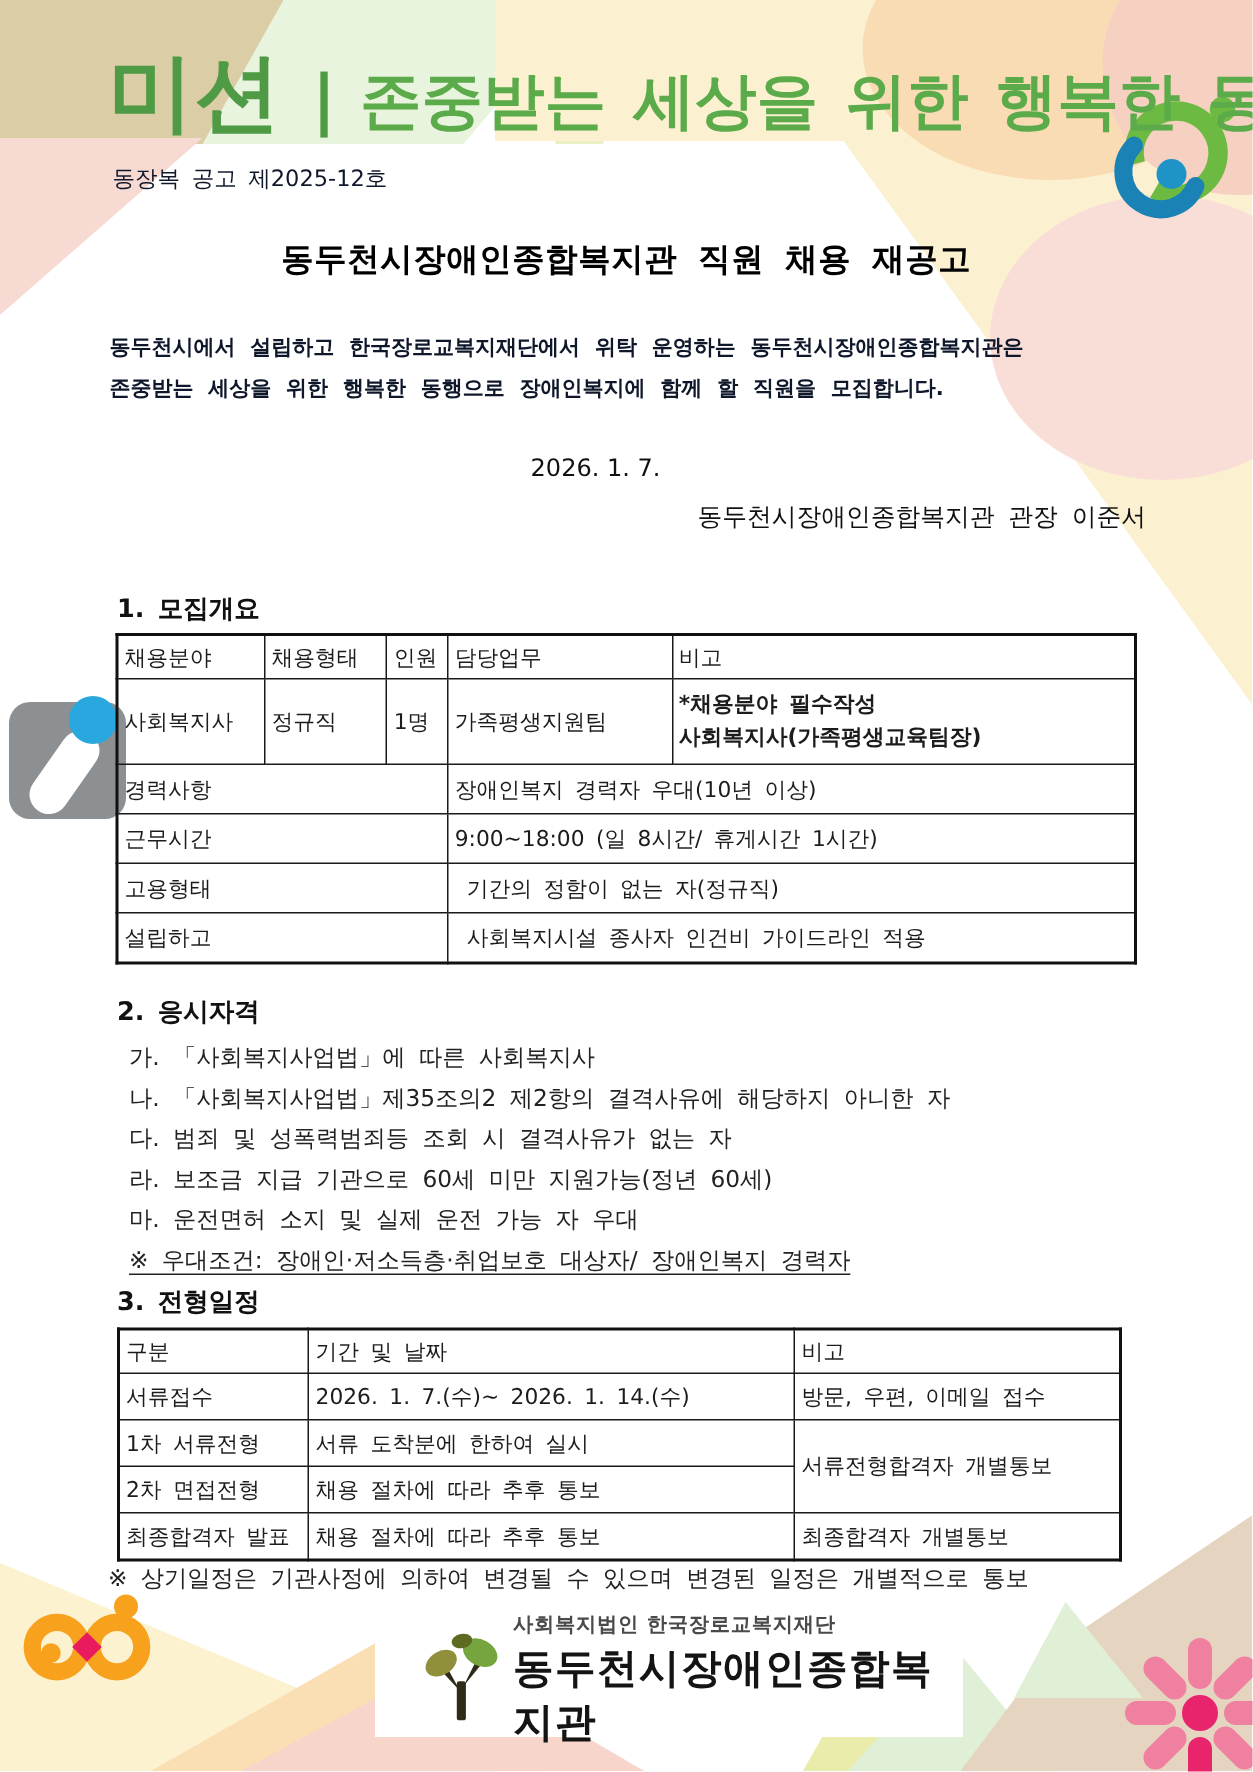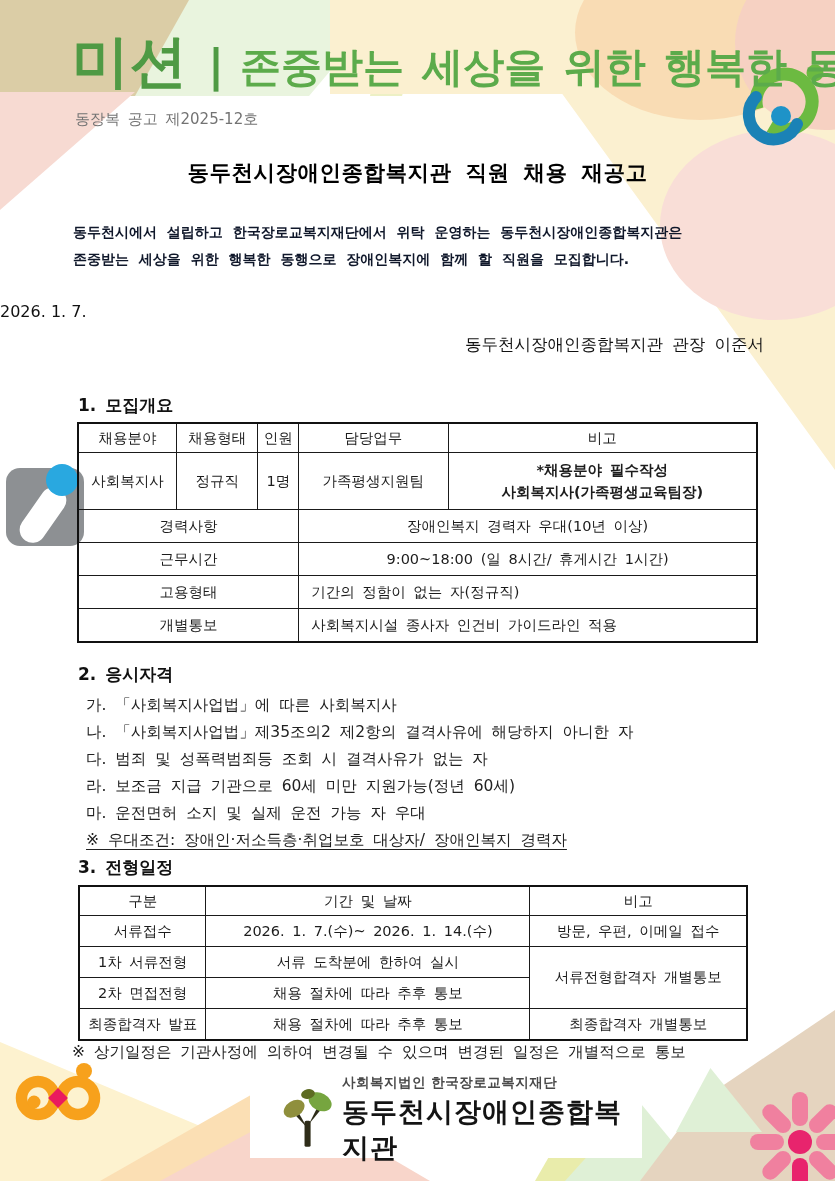--- a/index.html
+++ b/index.html
@@ -48,35 +48,35 @@
     transform:rotate(-55deg);transform-origin:center;}
   .toggle-dot{position:absolute;left:40px;top:-2px;width:32px;height:32px;background:#29a8e0;border-radius:50%;}
   .infinity-icon{left:14px;top:1062px;width:110px;height:60px;z-index:2;}
   .flower-icon{left:744px;top:1086px;width:112px;height:112px;z-index:2;}
   
   .content{position:absolute;inset:0;z-index:3;}
   .mission-row{left:72px;top:24px;display:flex;align-items:baseline;white-space:nowrap;}
   .mission-word{font-size:57px;font-weight:bold;color:#4f9a44;letter-spacing:1px;}
   .mission-sep{font-size:44px;font-weight:bold;color:#4f9a44;margin:0 16px 0 20px;}
   .mission-text{font-size:41px;font-weight:bold;color:#5cab4b;letter-spacing:0px;word-spacing:4px;}
-  .notice-number{left:75px;top:110px;font-size:15px;color:#737373;word-spacing:3px;}
+  .notice-number{left:75px;top:110px;font-size:15px;color:#0f172a;word-spacing:3px;}
   .doc-title{left:0;top:158px;width:835px;text-align:center;font-size:21.5px;font-weight:bold;color:#000;
     letter-spacing:0.5px;word-spacing:6px;}
   .body-par{left:73px;top:219px;width:700px;font-size:14px;line-height:27px;color:#0f172a;word-spacing:5px;font-weight:bold;}
-  .date-line{left:0;top:302px;width:762px;text-align:left;font-size:16px;color:#111;}
+  .date-line{left:16px;top:302px;width:762px;text-align:center;font-size:16px;color:#111;}
   .sig-line{left:0;top:334px;width:764px;text-align:right;font-size:16.5px;color:#111;word-spacing:4px;}
   .sec-h{font-size:17px;font-weight:bold;color:#111;word-spacing:3px;}
   .sec1-h{left:78px;top:394px;}
   .sec2-h{left:78px;top:663px;}
   .sec3-h{left:78px;top:856px;}
   table{border-collapse:collapse;table-layout:fixed;}
   .t1{left:77px;top:422px;width:681px;}
   .t2{left:78px;top:885px;width:670px;}
   td,th{border:1.5px solid #1a1a1a;font-size:14.5px;font-weight:normal;color:#1c1c1c;
-    text-align:center;vertical-align:middle;padding:2px 4px;word-spacing:3px;}
+    text-align:left;vertical-align:middle;padding:2px 4px;word-spacing:3px;}
   .t1,.t2{border:2.5px solid #111;}
   .t1 .hrow th{height:24px;}
   .t1 .main-row td{height:52px;}
   .t1 .drow td{height:28px;margin-top:25px;}
   .t2 .hrow th{height:24px;}
   .t2 .rrow td{height:26px;}
   .note-b{font-weight:bold;line-height:22px;}
   .ta-left{text-align:left;padding-left:12px;}
   .qual-list{left:86px;top:692px;width:700px;font-size:15.5px;line-height:27px;color:#222;word-spacing:4px;}
   .qual-note{text-decoration:underline;text-underline-offset:4px;}
@@ -205,21 +205,21 @@
       </tr>
       <tr class="drow">
         <td colspan="3">근무시간</td>
         <td colspan="2">9:00~18:00 (일 8시간/ 휴게시간 1시간)</td>
       </tr>
       <tr class="drow">
         <td colspan="3">고용형태</td>
         <td colspan="2" class="ta-left">기간의 정함이 없는 자(정규직)</td>
       </tr>
       <tr class="drow">
-        <td colspan="3">개별통보</td>
+        <td colspan="3">설립하고</td>
         <td colspan="2" class="ta-left">사회복지시설 종사자 인건비 가이드라인 적용</td>
       </tr>
     </tbody>
       </table>
 
     <div class="abs sec-h sec2-h">2. 응시자격</div>
     <div class="abs qual-list">
       <div>가. 「사회복지사업법」에 따른 사회복지사</div>
       <div>나. 「사회복지사업법」제35조의2 제2항의 결격사유에 해당하지 아니한 자</div>
       <div>다. 범죄 및 성폭력범죄등 조회 시 결격사유가 없는 자</div>

